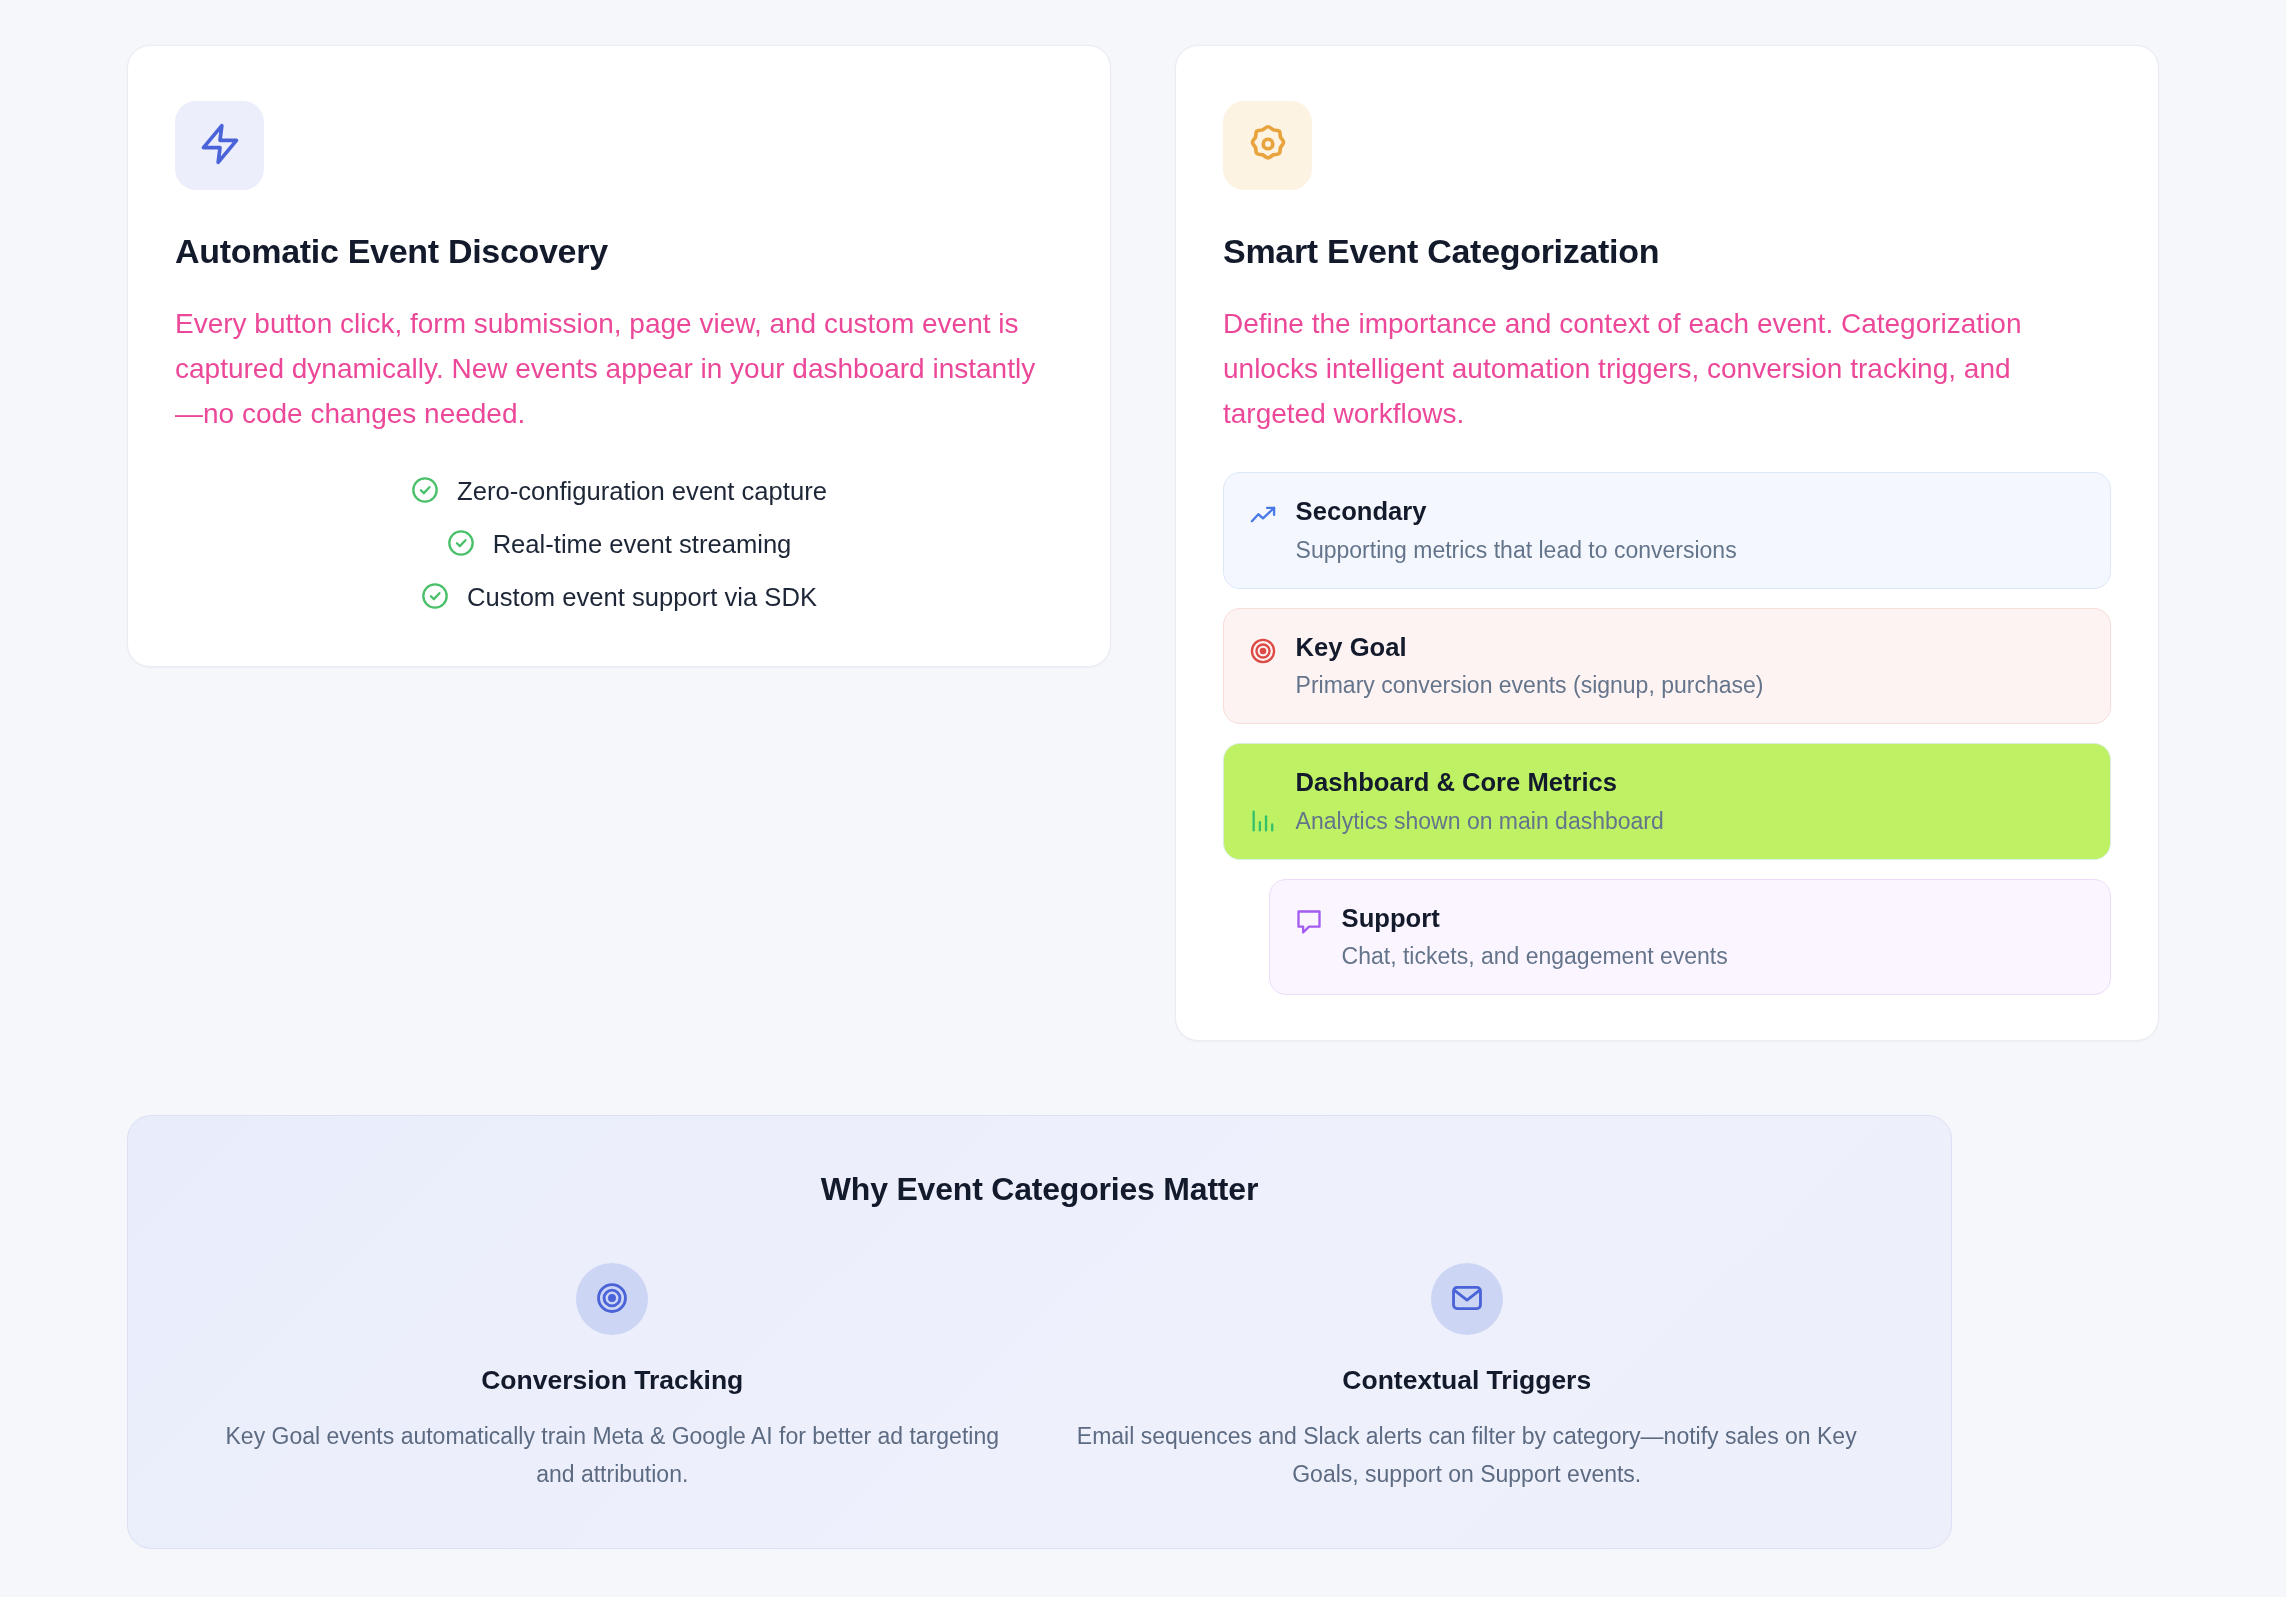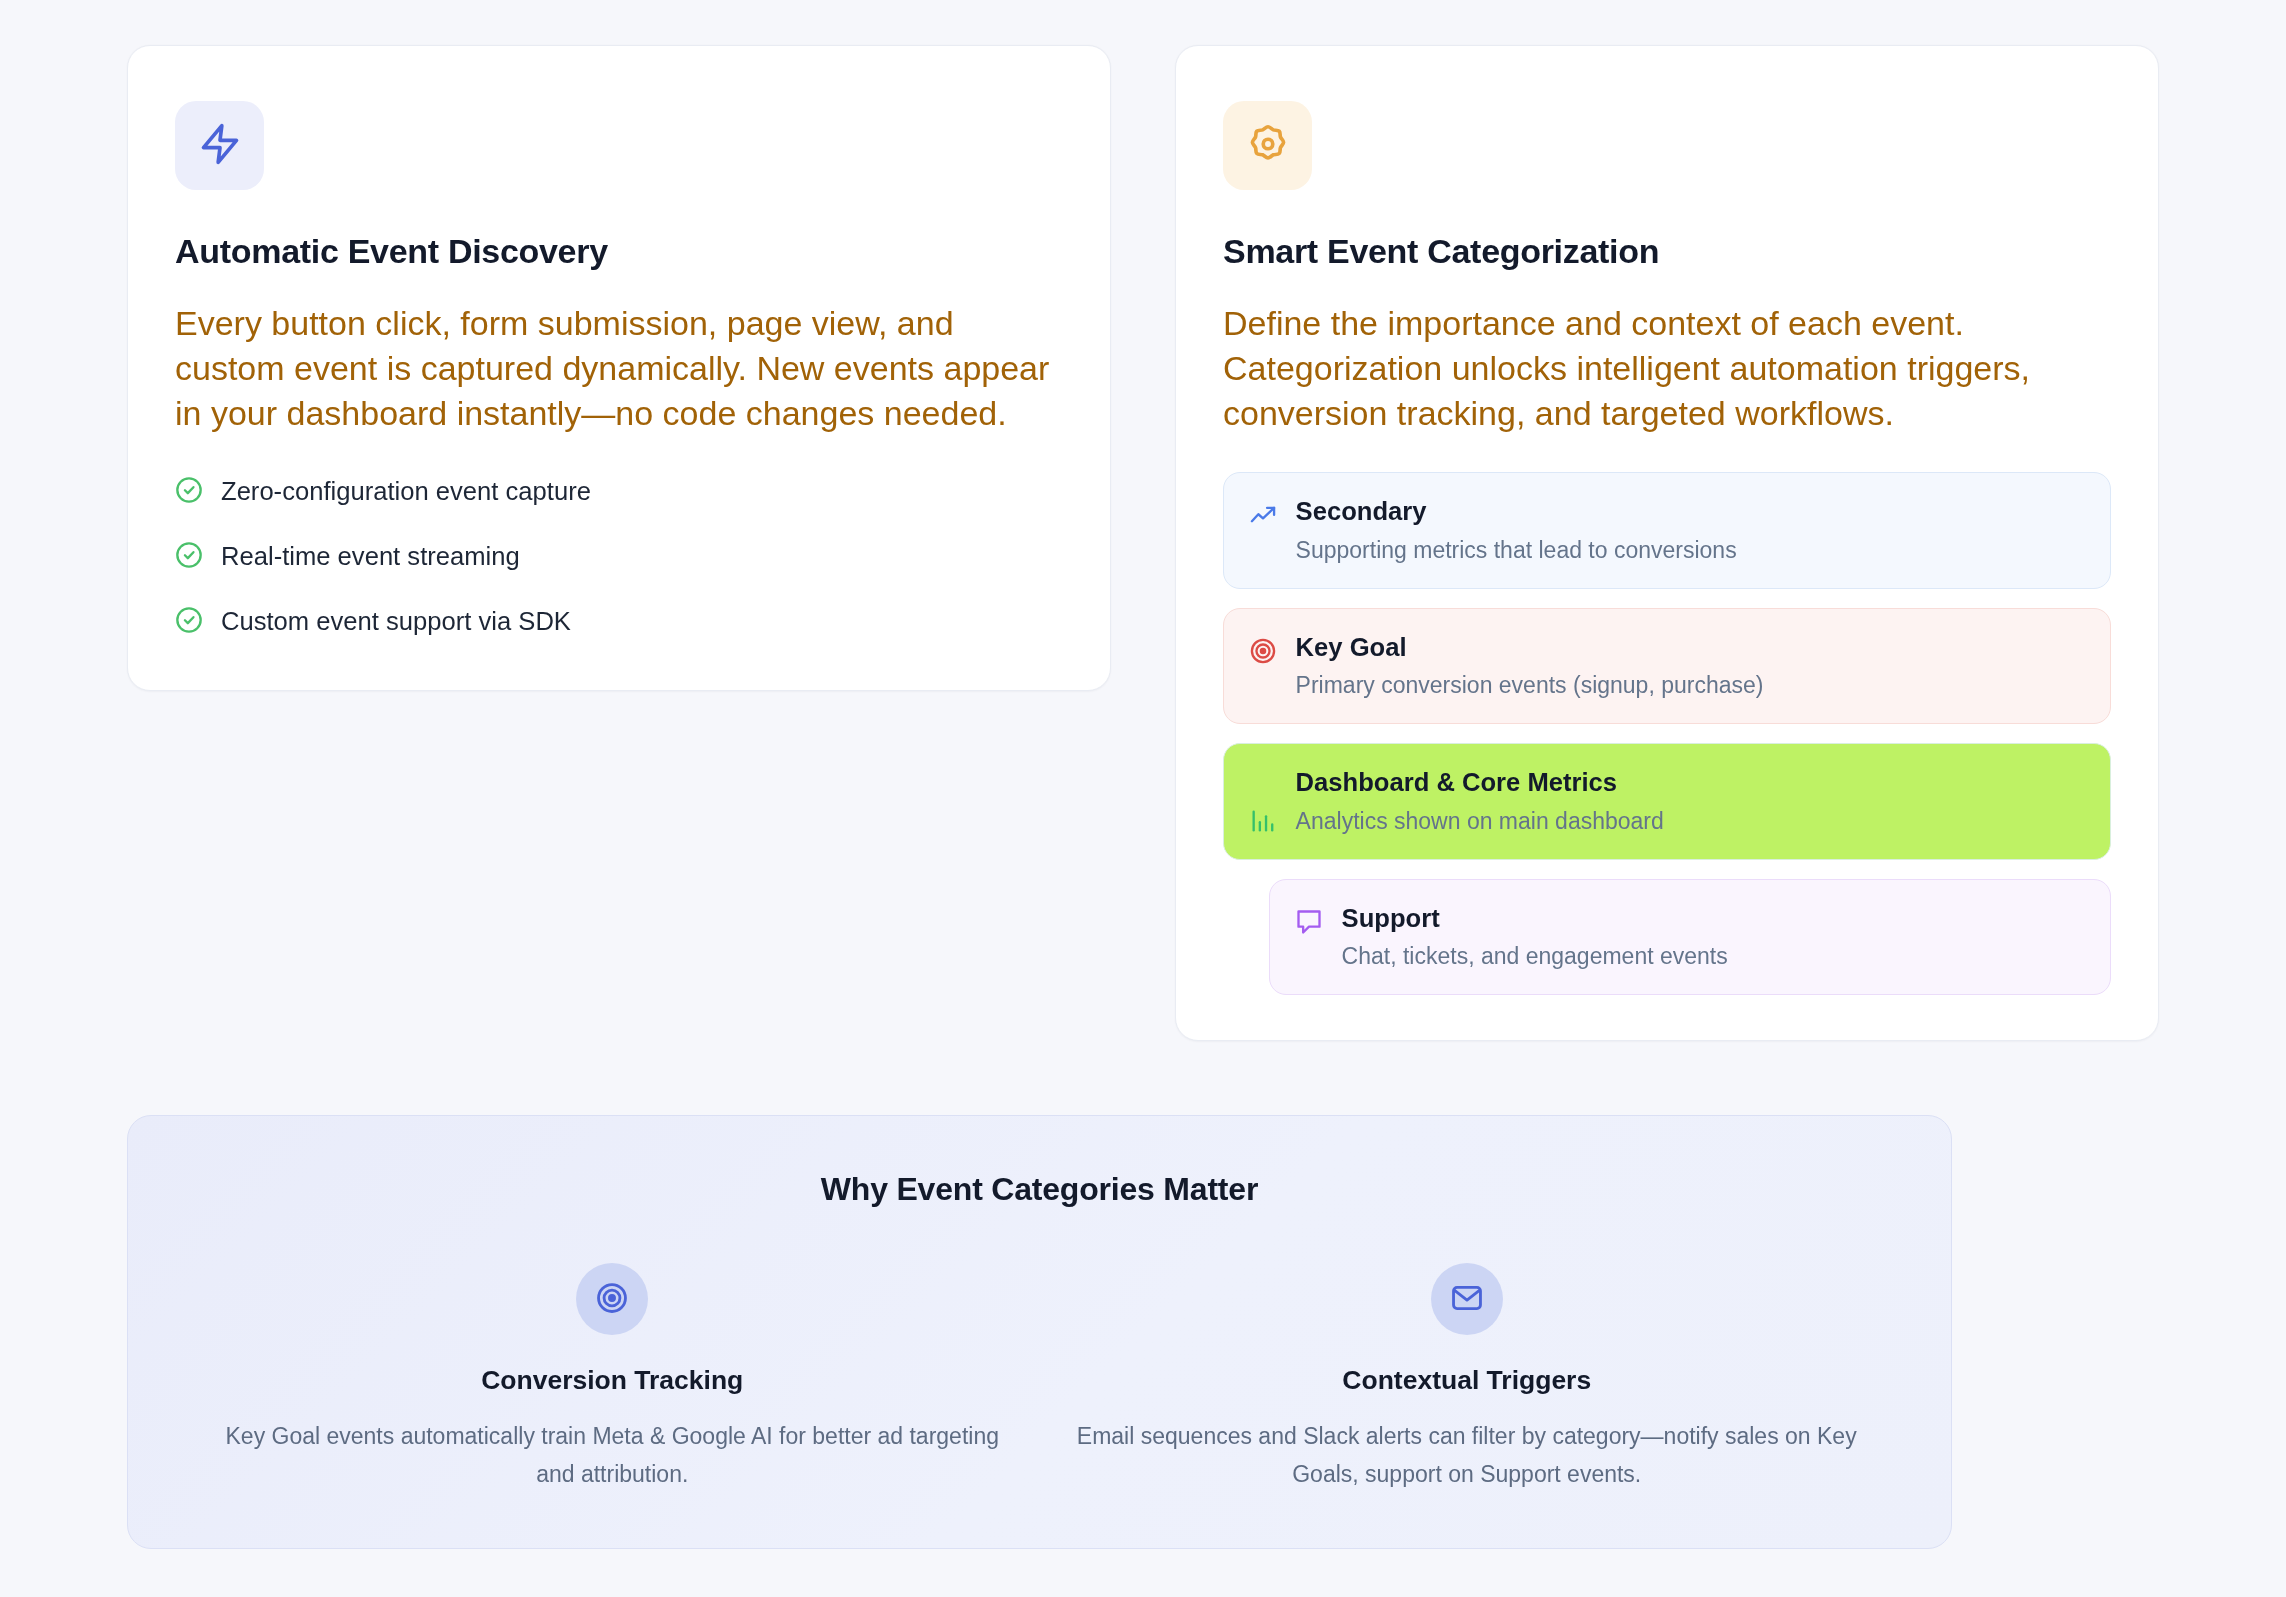--- a/index.html
+++ b/index.html
@@ -43,28 +43,28 @@
 
   .card-title {
     margin-top: 42px;
     font-size: 34px;
     font-weight: 700;
     letter-spacing: -0.3px;
     color: #131a2b;
   }
   .card-desc {
     margin-top: 30px;
-    font-size: 34px;
+    font-size: 28px;
     line-height: 45px;
-    color: #a16207;
+    color: #ec4899;
     max-width: 937px;
   }
 
   
-  .check-list { margin-top: 40px; display: flex; flex-direction: column; gap: 34px; }
+  .check-list { margin-top: 40px; display: flex; flex-direction: column; gap: 22px; align-items: center; }
   .check-item { display: flex; align-items: center; gap: 18px; }
   .check-text { font-size: 25.6px; color: #1d2636; }
 
   
   .cat-list { margin-top: 36px; display: flex; flex-direction: column; gap: 19px; }
   .cat-row {
     display: flex;
     align-items: flex-start;
     gap: 19px;
     padding: 22px 24.6px 24px 24.6px;

